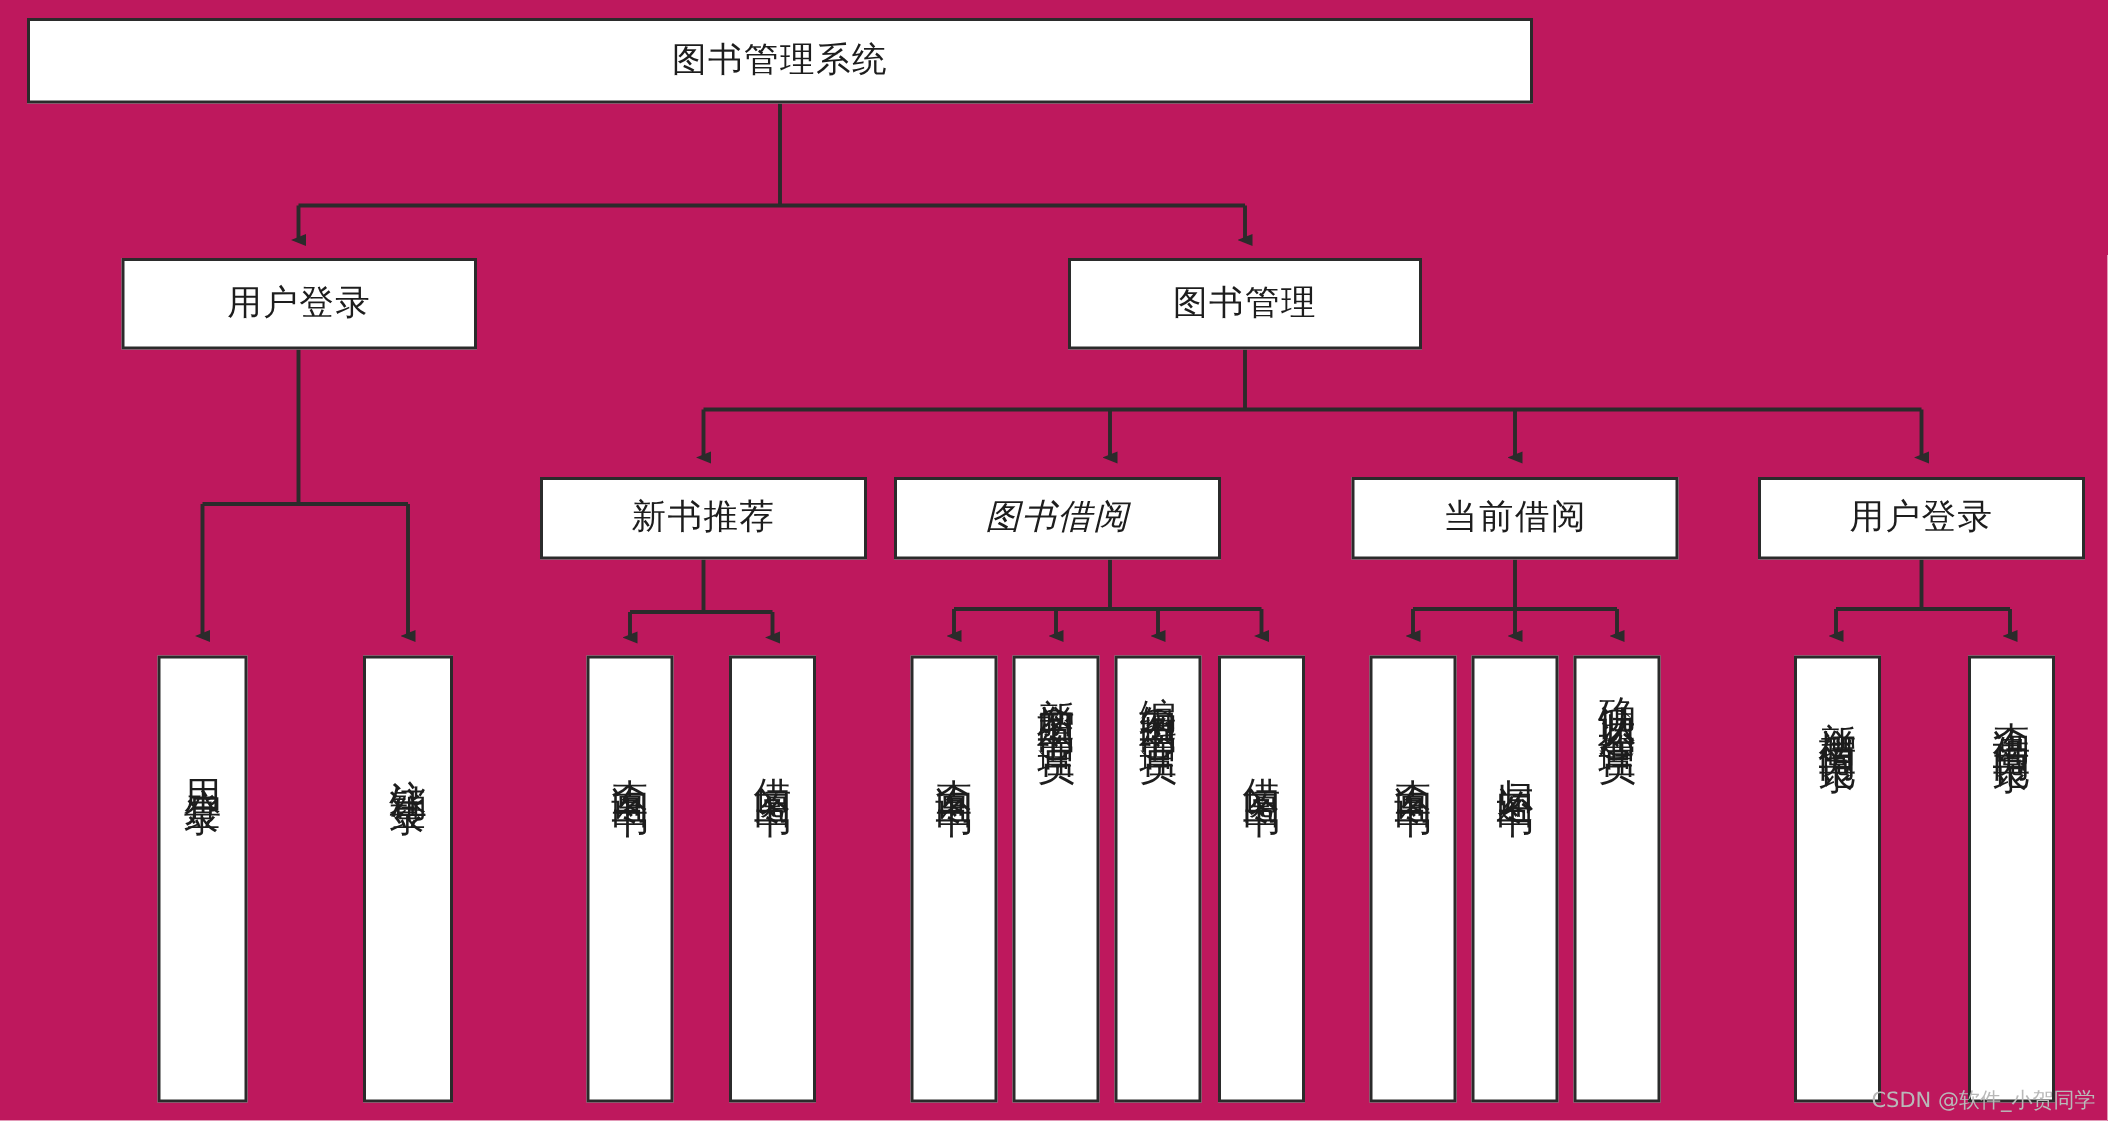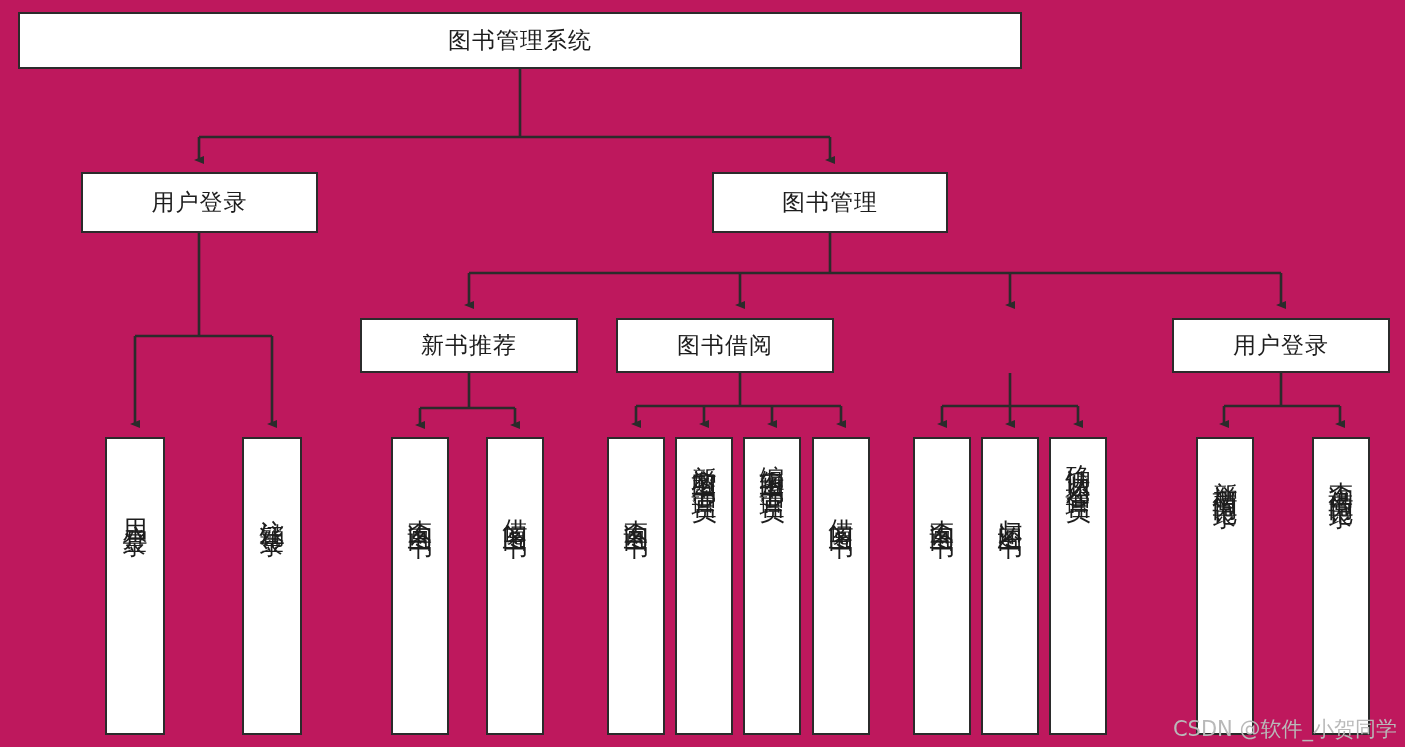--- a/index.html
+++ b/index.html
@@ -60,21 +60,21 @@
     text-orientation: upright;
     font-size: 25px;
     letter-spacing: 5px;
     line-height: 1;
     white-space: nowrap;
   }
   .watermark {
     position: absolute;
     right: 8px;
     bottom: 4px;
-    font-size: 21px;
+    font-size: 14px;
     color: #b9b9b9;
     white-space: nowrap;
     font-family: "DejaVu Sans", "Liberation Sans", sans-serif;
   }
 </style>
 </head>
 <body>
 
 <div id="canvas">
 
@@ -135,22 +135,25 @@
   <div class="node horiz" style="left:81px; top:172px; width:237px; height:61px;">
     <span class="label">用户登录</span>
   </div>
   <div class="node horiz" style="left:360px; top:318px; width:218px; height:55px;">
     <span class="label">新书推荐</span>
   </div>
 
   <div class="node horiz" style="left:712px; top:172px; width:236px; height:61px;">
     <span class="label">图书管理</span>
   </div>
-  <div class="node horiz" style="left:616px; top:318px; width:218px; height:55px;">
+  <div class="node horiz" style="left:596px; top:318px; width:218px; height:55px;font-style:italic;">
     <span class="label">图书借阅</span>
+  </div>
+  <div class="node horiz" style="left:901px; top:318px; width:218px; height:55px;">
+    <span class="label">当前借阅</span>
   </div>
   <div class="node horiz" style="left:1172px; top:318px; width:218px; height:55px;">
     <span class="label">用户登录</span>
   </div>
 
   <div class="node vert" style="left:105px; top:437px; width:60px; height:298px; padding-top:60px;">
     <span class="label">用户登录</span>
   </div>
   <div class="node vert" style="left:242px; top:437px; width:60px; height:298px; padding-top:60px;">
     <span class="label">注销登录</span>

